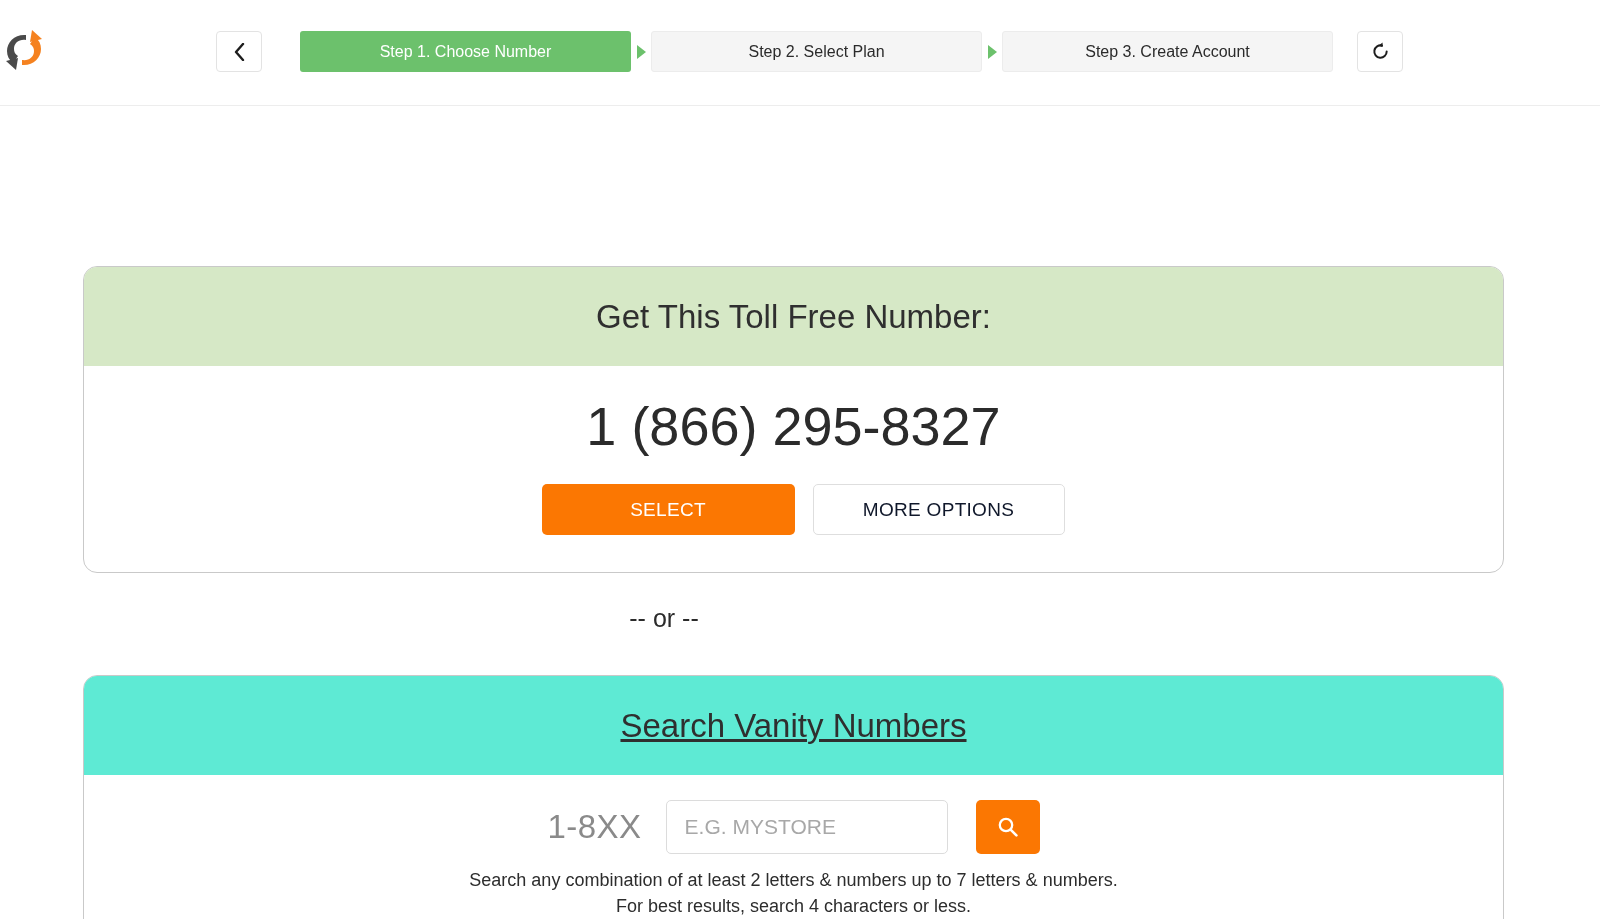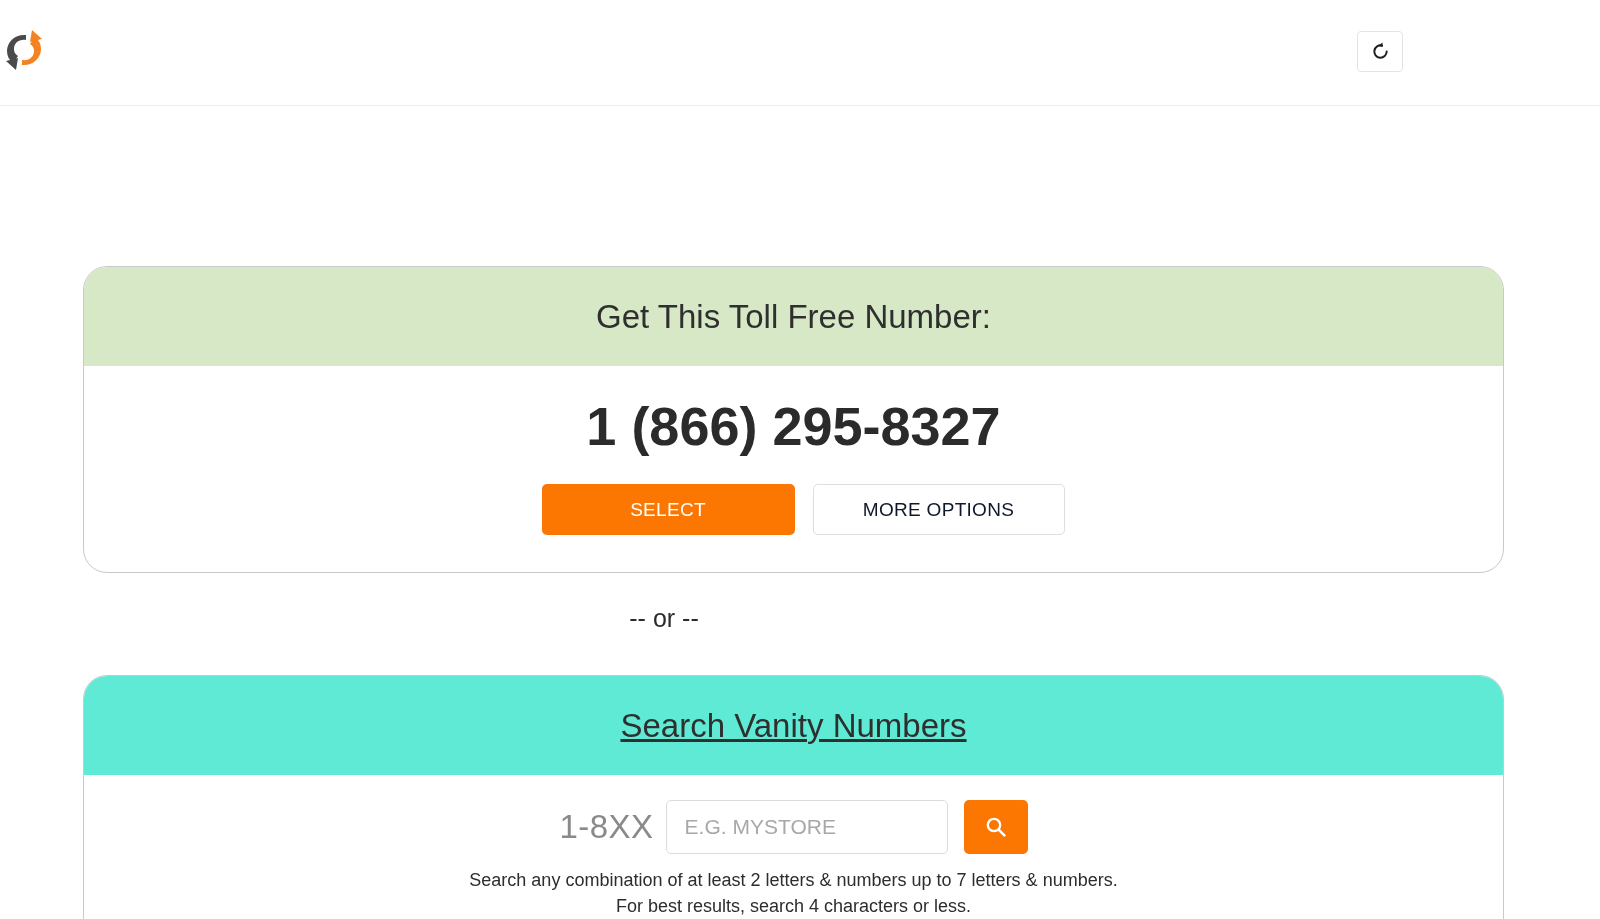--- a/index.html
+++ b/index.html
@@ -103,21 +103,21 @@
     padding: 0;
   }
 
   
   .page { position: relative; }
   .card {
     position: absolute;
     left: 83px;
     width: 1421px;
     border: 1px solid #c9c9c9;
-    border-radius: 24px;
+    border-radius: 14px;
     background: #ffffff;
     overflow: hidden;
   }
   .card-head {
     height: 99px;
     display: flex;
     align-items: center;
     justify-content: center;
     font-size: 33px;
     color: #2f2f2f;
@@ -132,21 +132,21 @@
     align-items: center;
   }
 
   
   #number-card { top: 160px; height: 307px; }
   .phone-number {
     font-size: 54px;
     color: #2b2b2b;
     margin-top: 29px;
     letter-spacing: 0px;
-    font-weight: 700;
+    font-weight: 400;
   }
   .btn-row {
     margin-top: 27px;
     display: flex;
     gap: 18px;
     padding-left: 19px;
   }
   .btn {
     height: 51px;
     border-radius: 5px;
@@ -182,21 +182,21 @@
     color: #2b2b2b;
   }
 
   
   #vanity-card { top: 569px; height: 280px; }
   .search-row {
     margin-top: 25px;
     display: flex;
     align-items: center;
     justify-content: center;
-    gap: 0;
+    gap: 12px;
   }
   .prefix {
     font-size: 33px;
     color: #8a8a8a;
     margin-right: 12px;
     letter-spacing: 0.5px;
   }
   .vanity-input {
     width: 282px;
     height: 54px;
@@ -238,20 +238,41 @@
 
   <span class="logo">
     <svg width="40" height="44" viewBox="0 0 40 44" aria-hidden="true">
       <path d="M22 7 C11 6 3 14 3 23 C3 28 5 32 9 35 L14 28 C11 26 10 24 10 21 C10 15 15 11 22 12 Z" fill="#4a4a4a"></path>
       <path d="M18 37 C29 38 37 30 37 21 C37 16 35 12 31 9 L26 16 C29 18 30 20 30 23 C30 29 25 33 18 32 Z" fill="#f58220"></path>
       <path d="M28 2 L38 11 L26 14 Z" fill="#f58220"></path>
       <path d="M12 42 L2 33 L14 30 Z" fill="#4a4a4a"></path>
     </svg>
   </span>
 
+  <div class="steps-wrap">
+    <button class="back-btn">
+      <svg width="11" height="18" viewBox="0 0 11 18" aria-hidden="true">
+        <path d="M9 1 L2 9 L9 17" stroke="#1d1d1d" stroke-width="2.4" fill="none" stroke-linecap="round" stroke-linejoin="round"></path>
+      </svg>
+    </button>
+
+    <div class="step active">Step 1. Choose Number</div>
+
+    <div class="sep">
+        <i></i>
+      </div>
+
+    <div class="step inactive">Step 2. Select Plan</div>
+
+    <div class="sep">
+        <i></i>
+      </div>
+
+    <div class="step inactive">Step 3. Create Account</div>
+  </div>
 
   <button class="reload-btn">
     <svg width="19" height="19" viewBox="0 0 20 20" aria-hidden="true">
       <path d="M16.5 10 A6.5 6.5 0 1 1 11.6 3.7" stroke="#1d1d1d" stroke-width="2.1" fill="none" stroke-linecap="round"></path>
       <path d="M12.2 0.6 L12.2 5.2 L7.6 4.2 Z" fill="#1d1d1d"></path>
     </svg>
   </button>
 </div>
 
 <div class="page">

